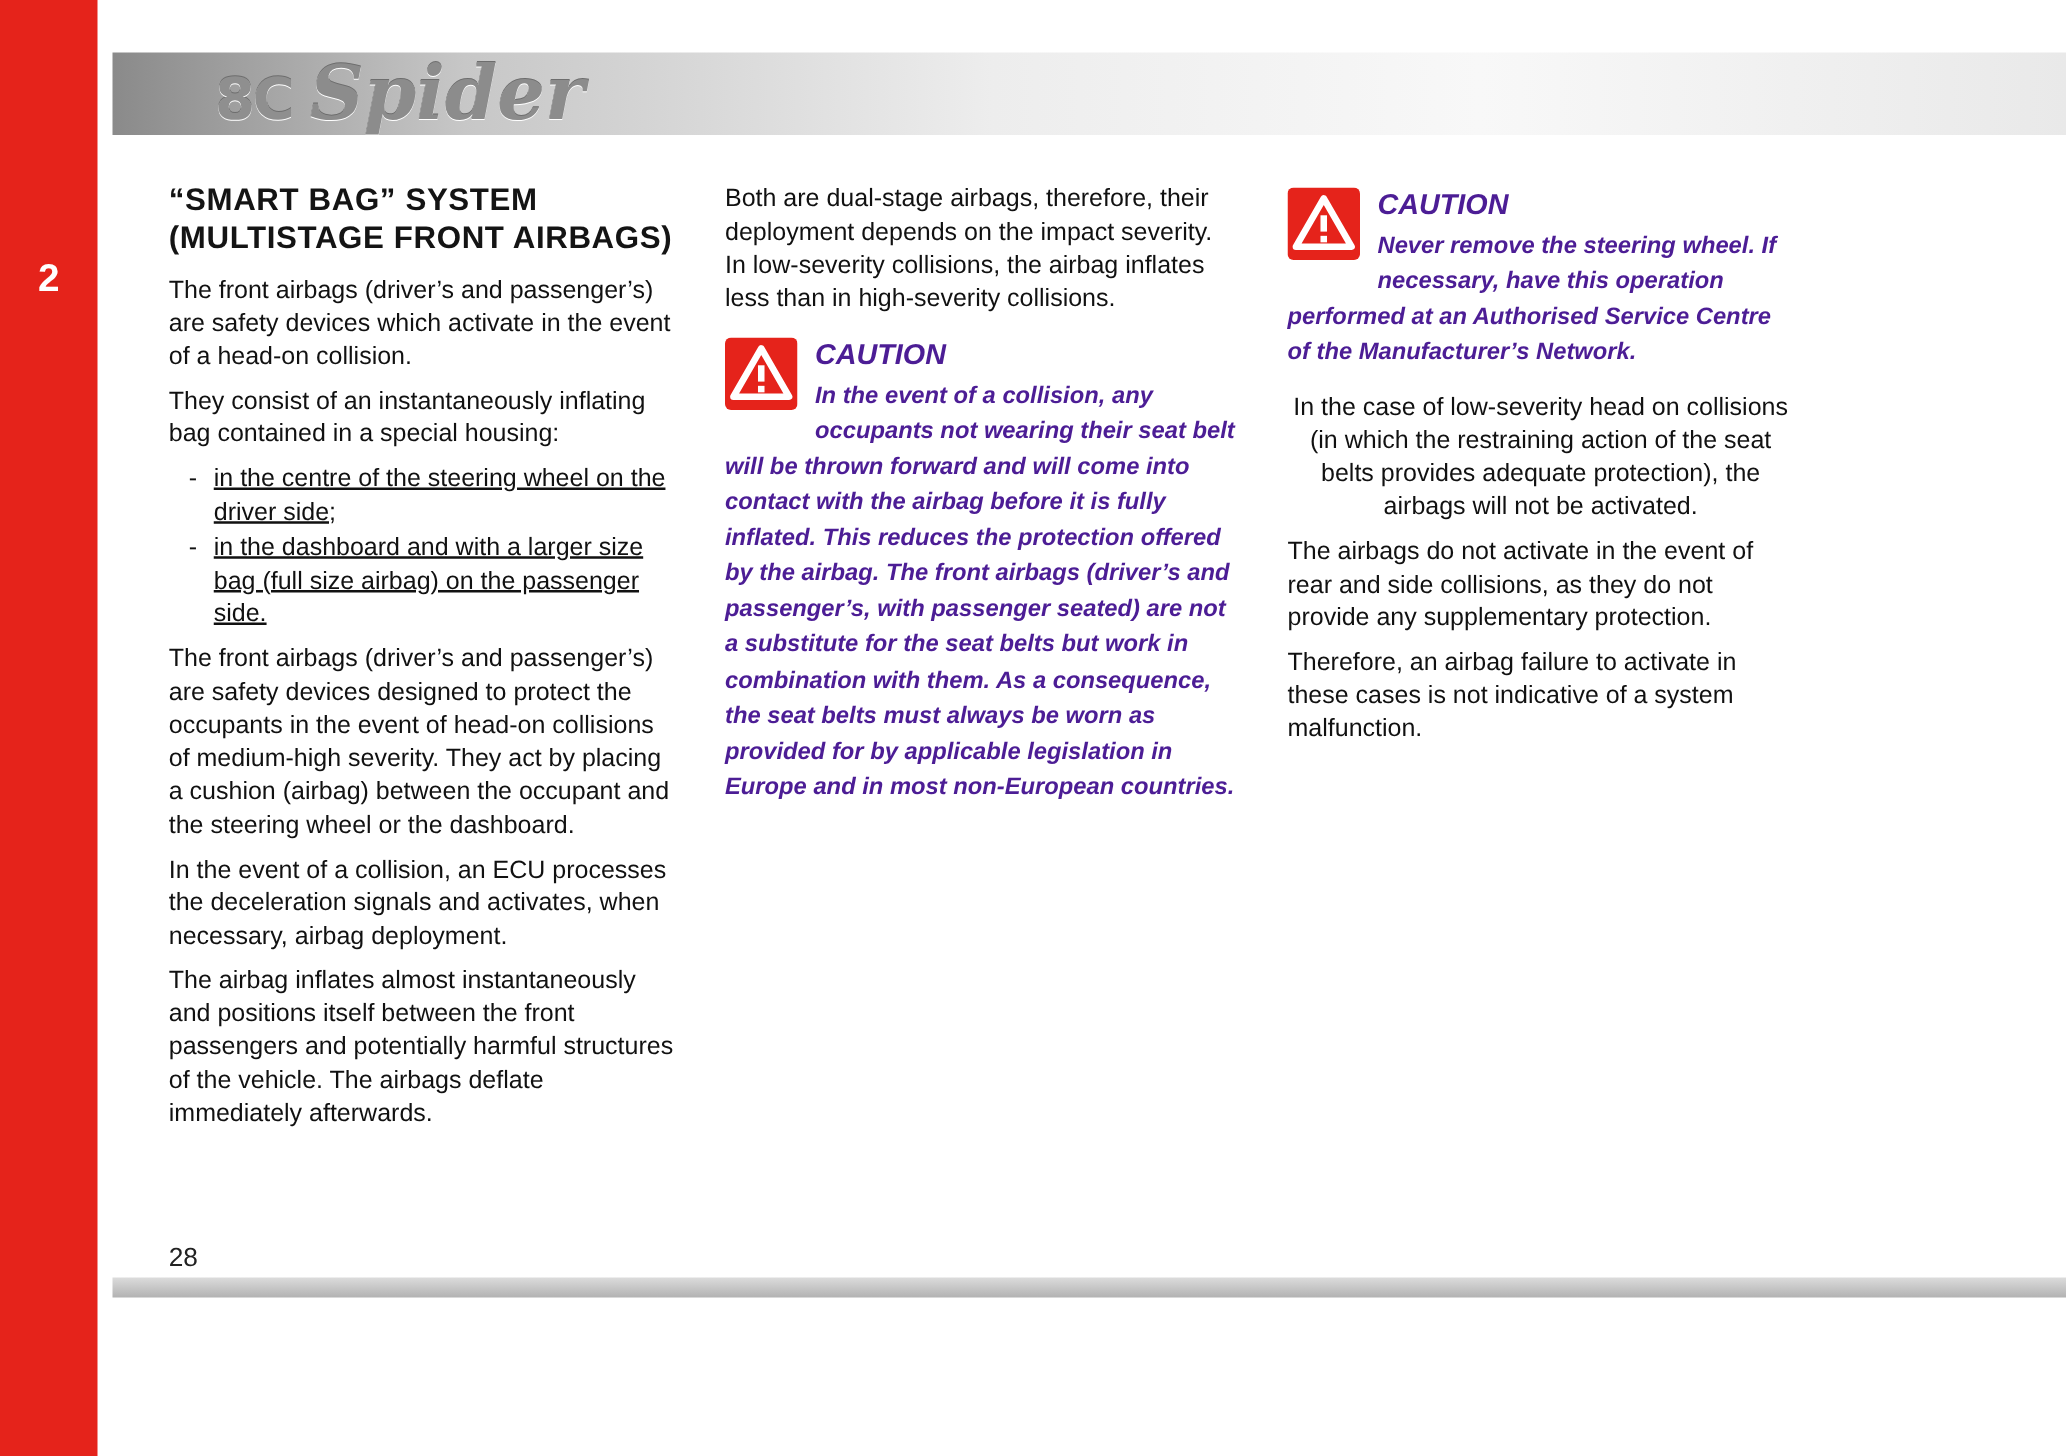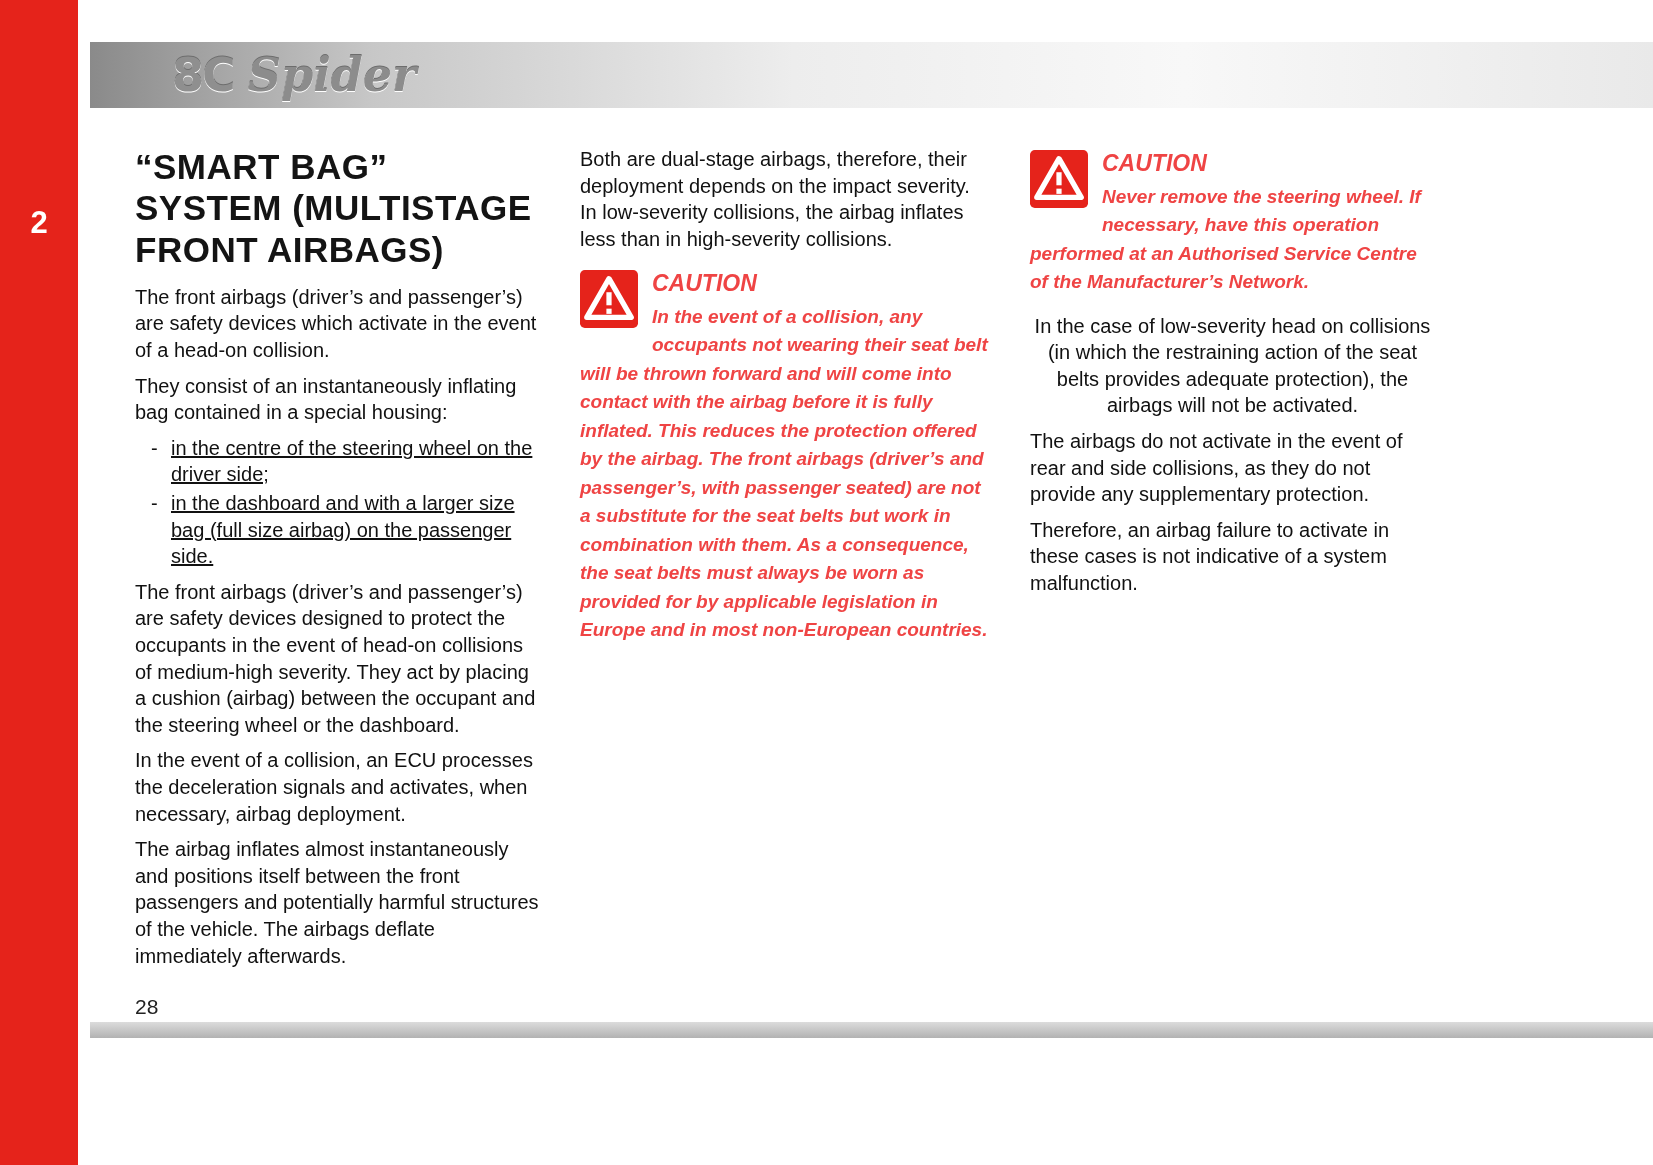--- a/index.html
+++ b/index.html
@@ -28,45 +28,45 @@
     display:flex;align-items:center;
   }
   .logo{display:flex;align-items:baseline;padding-left:82px;}
   .logo-8c{
     font-family:"DejaVu Sans", sans-serif;
     font-weight:bold;font-size:46px;letter-spacing:-2px;
     color:#8f8f8f;text-shadow:0 1px 0 #fff, 0 -1px 0 #6d6d6d;
   }
   .logo-spider{
     font-family:"DejaVu Serif", serif;
-    font-style:italic;font-weight:bold;font-size:46px;
+    font-style:italic;font-weight:bold;font-size:60px;
     margin-left:14px;color:#8c8c8c;
     text-shadow:0 1px 0 #ffffff, 0 -1px 0 #6d6d6d;
   }
   
   .columns{
     position:absolute;left:135px;top:146px;width:1300px;
     display:flex;gap:40px;
   }
   .col{width:405px;font-size:20px;line-height:1.33;}
   .col.c2{width:410px;}
   .col p{margin:0 0 9px 0;}
   h1.section-title{
-    font-size:35px;line-height:1.18;margin:0 0 14px 0;
+    font-size:25px;line-height:1.18;margin:0 0 14px 0;
     font-weight:bold;letter-spacing:.5px;color:#141414;
   }
   ul.dash-list{list-style:none;margin:0 0 9px 0;padding:0;}
   ul.dash-list li{
     display:flex;margin:0 0 2px 0;
   }
   ul.dash-list .dash{width:20px;flex:0 0 20px;padding-left:16px;box-sizing:content-box;}
   ul.dash-list .li-text{flex:1;text-decoration:underline;}
   
   .caution{
-    color:#ef4444;font-weight:bold;font-style:italic;
+    color:#4c1d95;font-weight:bold;font-style:italic;
     margin-top:14px;
   }
   .caution .warn-icon{
     float:left;width:58px;height:58px;margin:4px 14px 4px 0;
   }
   .caution-title{
     font-size:23px;padding-top:2px;margin-bottom:4px;
   }
   .caution-body{
     font-size:19px;line-height:1.5;

